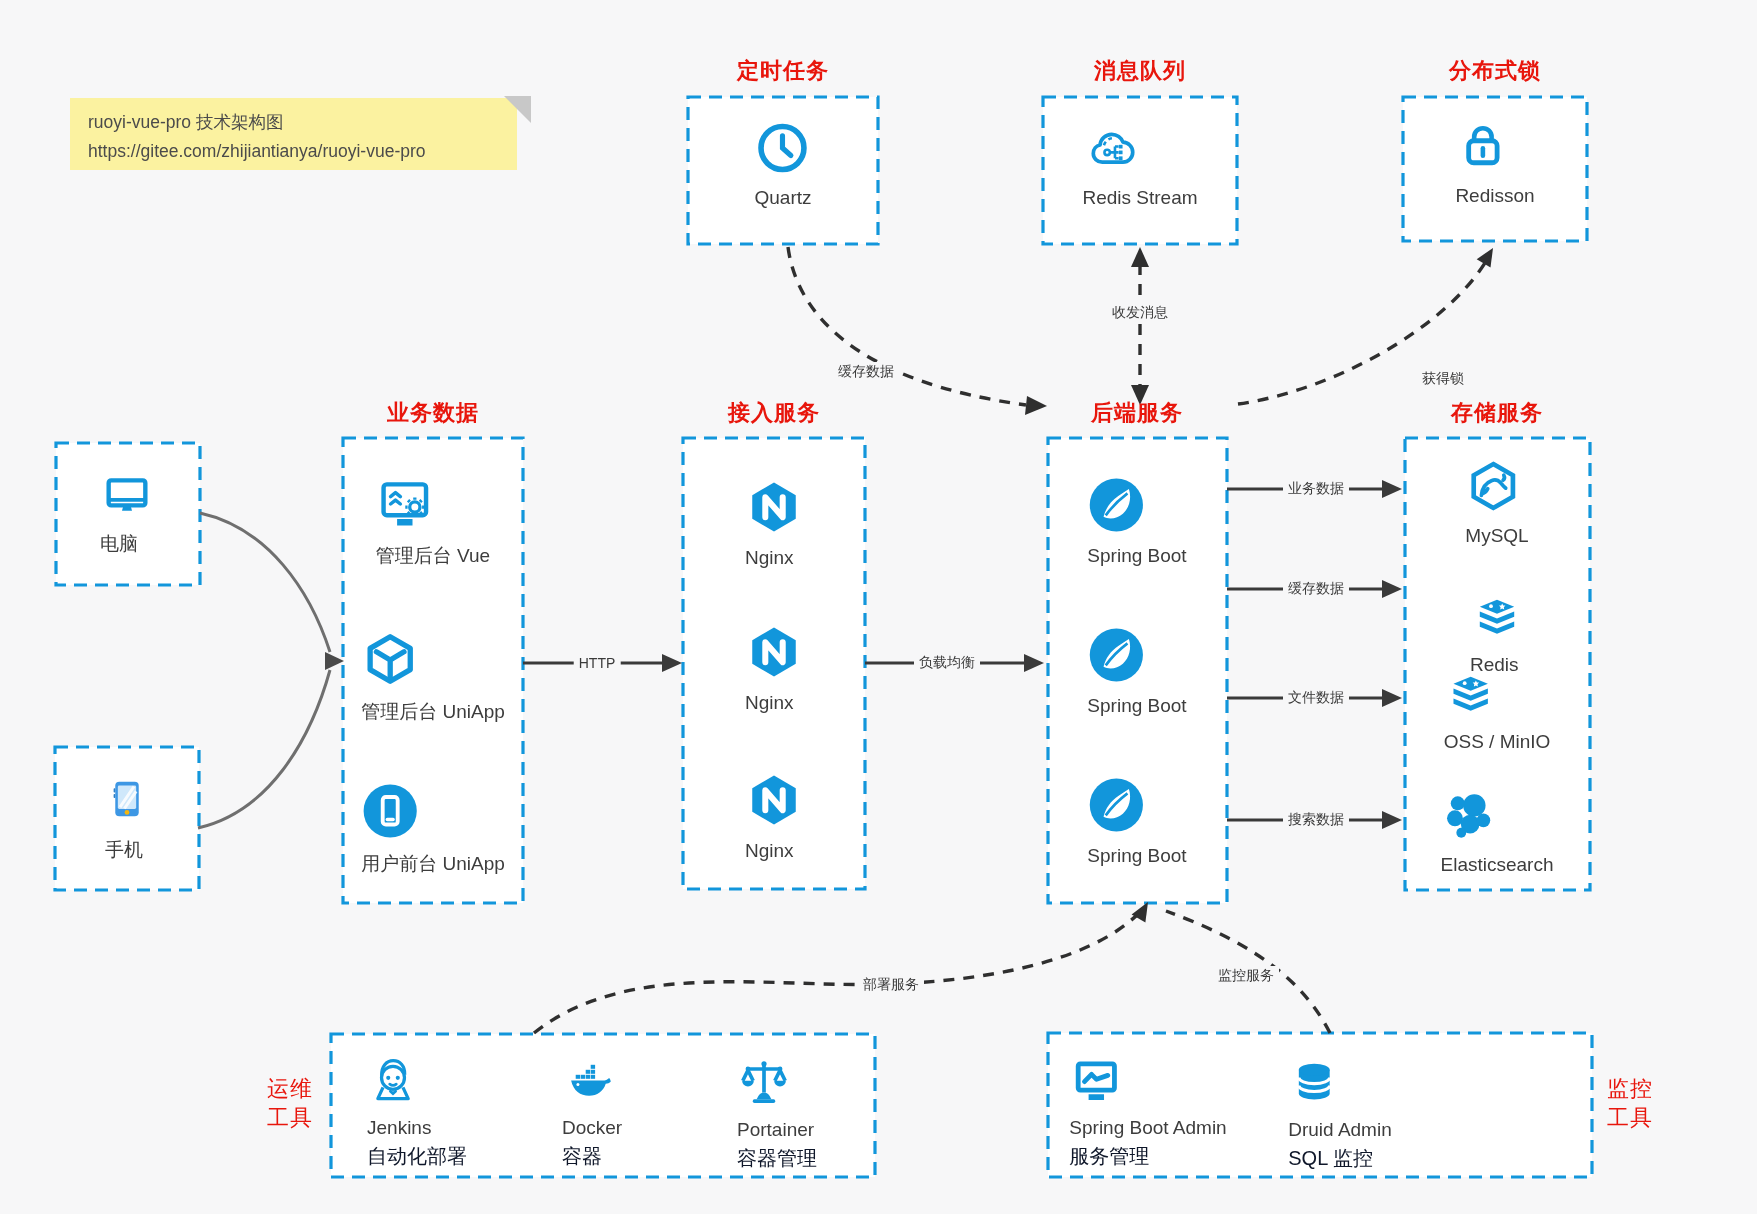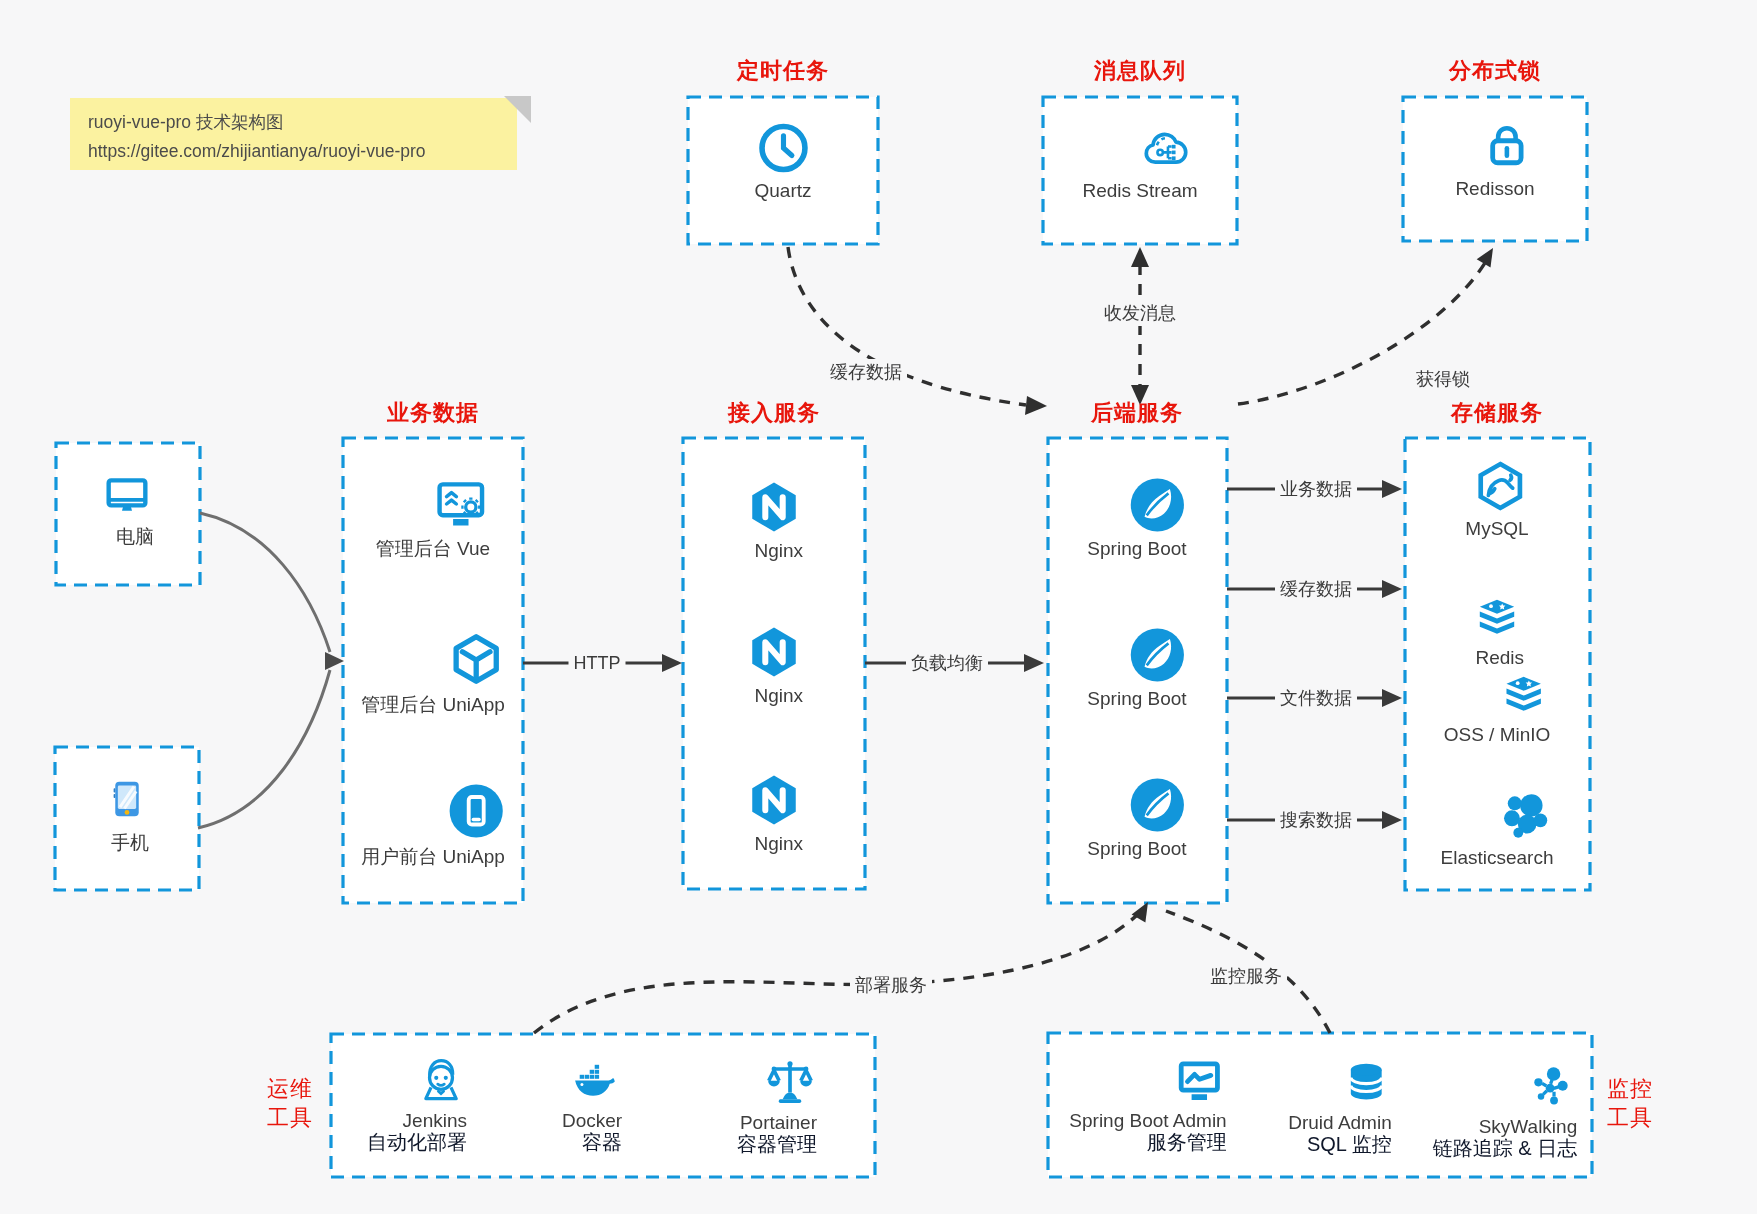--- a/index.html
+++ b/index.html
@@ -9,24 +9,24 @@
   .overlay{position:absolute;left:0;top:0;width:1757px;height:1214px}
   .note{position:absolute;left:70px;top:98px;width:447px;height:72px;background:#fbf2a0;
         padding:10px 18px;font-size:17.5px;color:#4b4b4b;line-height:1.65;z-index:3}
   .note-fold{position:absolute;top:-2px;right:-14px;width:27px;height:27px;background:#c8c8c8;
         clip-path:polygon(0 0,100% 0,100% 100%)}
   .group-title{position:absolute;transform:translateX(-50%);color:#e8160c;font-weight:bold;
         font-size:22px;letter-spacing:1px;white-space:nowrap;z-index:3}
   .side-title{position:absolute;transform:translate(-50%,-50%);color:#e8160c;font-weight:normal;
         font-size:22px;letter-spacing:1px;text-align:center;line-height:1.3;z-index:3}
   .node{position:absolute;transform:translateX(-50%);display:flex;flex-direction:column;
-        align-items:flex-end;text-align:center;z-index:3}
+        align-items:flex-start;gap:7px;text-align:center;z-index:3}
   .node .lbl{font-size:19px;color:#3d3d3d;white-space:nowrap}
   .node .sub{font-size:20px;color:#0f172a;white-space:nowrap;margin-top:-3px}
-  .edge-label{position:absolute;transform:translate(-50%,-50%);font-size:18px;color:#3a3a3a;
+  .edge-label{position:absolute;transform:translate(-50%,-50%);font-size:14px;color:#3a3a3a;
         background:#f7f7f8;padding:1px 5px;white-space:nowrap;z-index:2}
 </style>
 </head>
 <body>
 
 <div class="canvas">
 
   <svg class="overlay" viewBox="0 0 1757 1214">
 
     <g fill="#ffffff" stroke="#1296db" stroke-width="3.2" stroke-dasharray="13 8">
@@ -335,37 +335,20 @@
   </div>
   <div class="node" style="left:1340px;top:1058px">
     <span><svg viewBox="0 0 24 24" width="52" height="50">
       <path d="M4.6 5.6 V17 a7.4 2.9 0 0 0 14.8 0 V5.6 Z" fill="#1296db"></path>
       <ellipse cx="12" cy="5.6" rx="7.4" ry="2.9" fill="#1296db"></ellipse>
       <path d="M4.6 9.4 a7.4 2.9 0 0 0 14.8 0 M4.6 13.2 a7.4 2.9 0 0 0 14.8 0" fill="none" stroke="#fff" stroke-width="1.5"></path>
     </svg></span>
     <span class="lbl">Druid Admin</span>
     <span class="sub">SQL 监控</span>
   </div>
-  <div class="node" style="left:1505px;top:1060px">
-    <span><svg viewBox="0 0 24 24" width="52" height="52">
-      <g stroke="#1296db" stroke-width="1.5">
-        <path d="M12.6 9.2 L11.9 11 M8 10.8 L10 12 M13.5 14.6 L13.5 16.9 M8.5 15.9 L10.2 14.2 M15.6 12.4 L13.4 13.1"></path>
-      </g>
-      <g fill="#1296db">
-        <circle cx="13.3" cy="6.5" r="3.1"></circle>
-        <circle cx="17.5" cy="11.9" r="2.3"></circle>
-        <circle cx="6.3" cy="10.3" r="1.9"></circle>
-        <circle cx="11.7" cy="13" r="2"></circle>
-        <circle cx="7.5" cy="16.9" r="1.5"></circle>
-        <circle cx="13.5" cy="18.7" r="1.8"></circle>
-      </g>
-    </svg></span>
-    <span class="lbl">SkyWalking</span>
-    <span class="sub">链路追踪 &amp; 日志</span>
-  </div>
 
   <div class="edge-label" style="left:597px;top:663px">HTTP</div>
   <div class="edge-label" style="left:947px;top:663px">负载均衡</div>
   <div class="edge-label" style="left:866px;top:372px">缓存数据</div>
   <div class="edge-label" style="left:1140px;top:313px">收发消息</div>
   <div class="edge-label" style="left:1443px;top:379px">获得锁</div>
   <div class="edge-label" style="left:1316px;top:489px">业务数据</div>
   <div class="edge-label" style="left:1316px;top:589px">缓存数据</div>
   <div class="edge-label" style="left:1316px;top:698px">文件数据</div>
   <div class="edge-label" style="left:1316px;top:820px">搜索数据</div>

